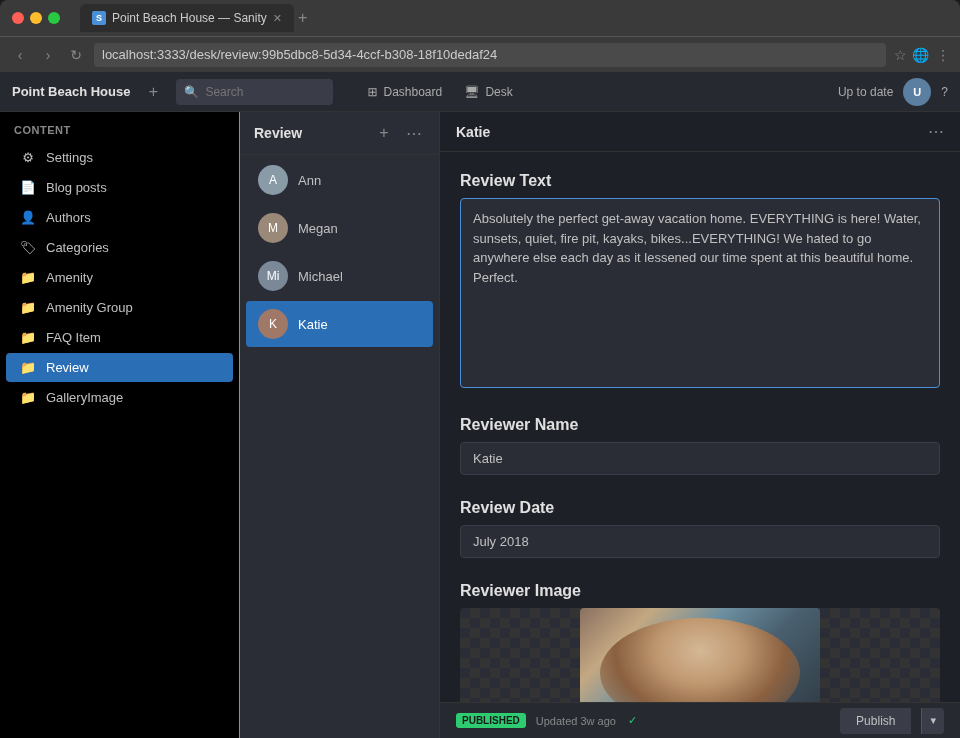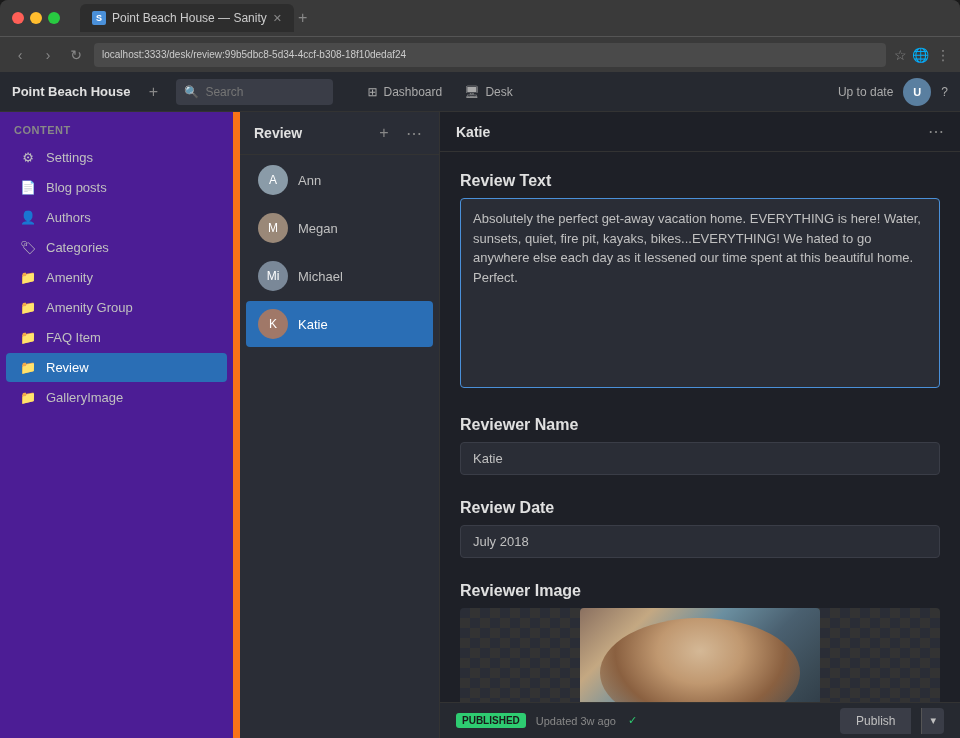--- a/index.html
+++ b/index.html
@@ -96,21 +96,21 @@
       text-align: center;
     }
     .address-input {
       flex: 1;
       background: #4a4a4a;
       border: none;
       border-radius: 4px;
       height: 24px;
       padding: 0 8px;
       color: #ccc;
-      font-size: 10px;
+      font-size: 13px;
       outline: none;
     }
     .addressbar-actions {
       display: flex;
       gap: 6px;
       align-items: center;
     }
     .addr-icon {
       color: #888;
       font-size: 14px;
@@ -210,22 +210,22 @@
     
     .main-layout {
       display: flex;
       flex: 1;
       overflow: hidden;
     }
 
     
     .sidebar {
       width: 240px;
-      background: #4c1d95;
-      border-right: 7px solid #f97316;
+      background: #000000;
+      border-right: 1px solid #f97316;
       overflow-y: auto;
       flex-shrink: 0;
     }
     .sidebar-section-label {
       color: #888;
       font-size: 11px;
       font-weight: 600;
       padding: 12px 14px 6px;
       text-transform: uppercase;
       letter-spacing: 0.5px;

